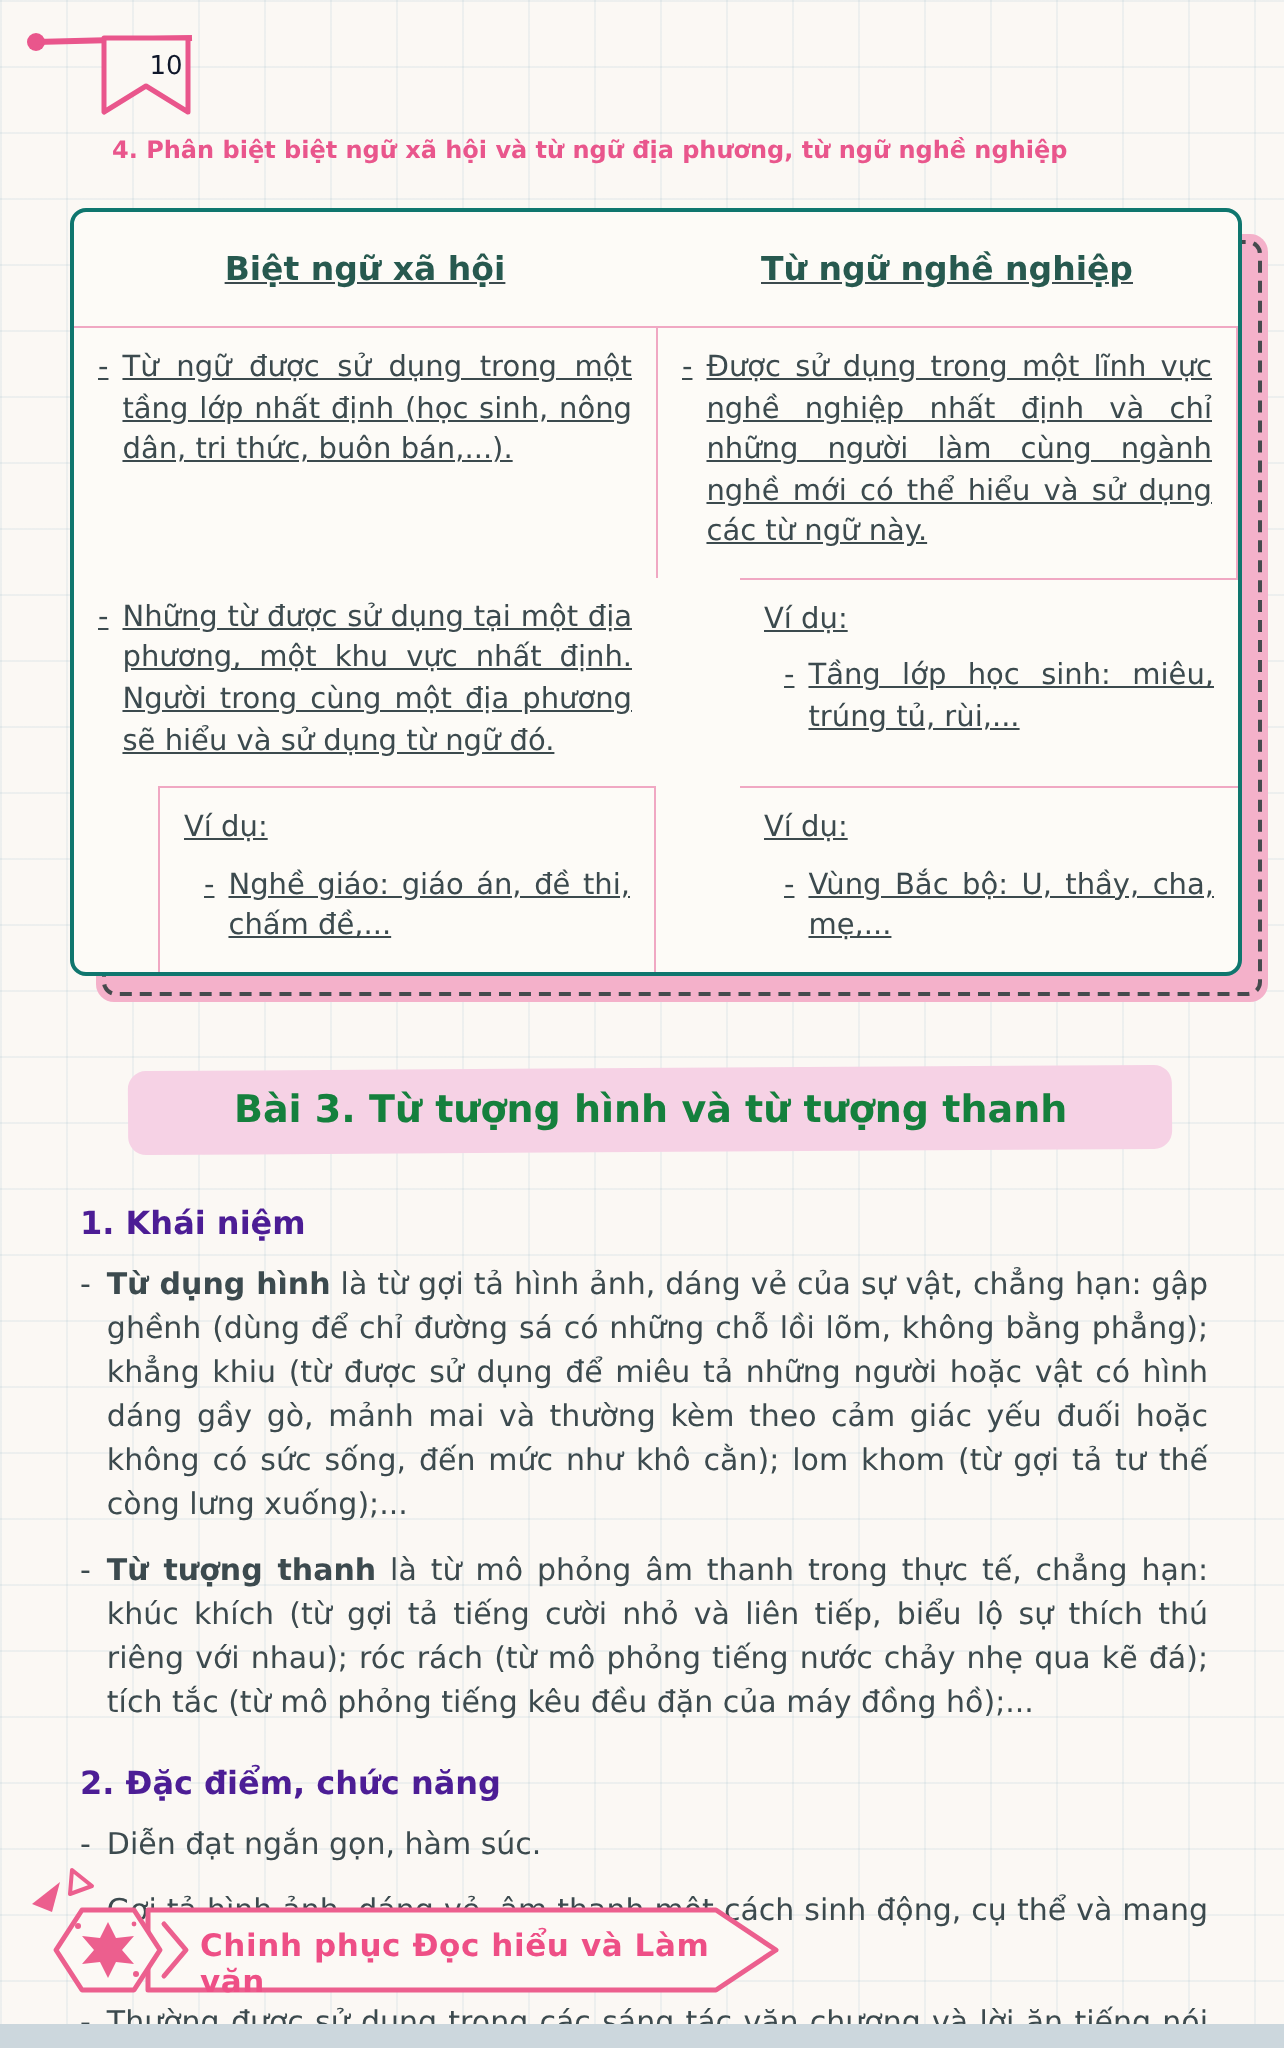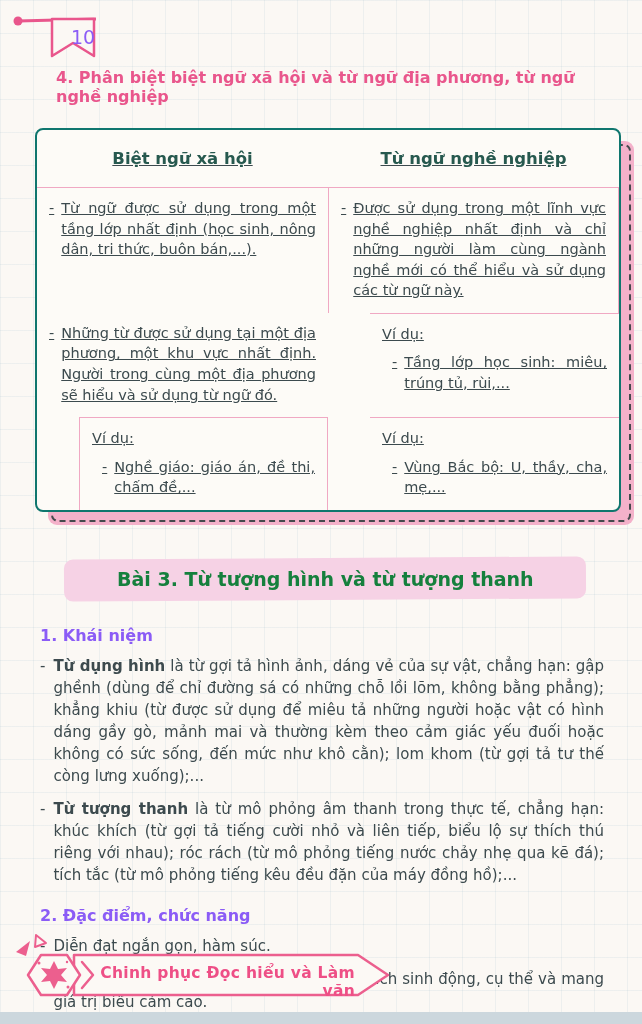--- a/index.html
+++ b/index.html
@@ -12,25 +12,25 @@
     color:#3c4a4e;
     background-color:#fbf8f4;
     background-image:
       linear-gradient(to right, rgba(150,185,200,0.14) 1px, transparent 1px),
       linear-gradient(to bottom, rgba(150,185,200,0.14) 1px, transparent 1px);
     background-size:33px 33px;
   }
   .flag-wrap{ position:absolute; left:10px; top:6px; width:110px; height:62px; }
   .flag-num{
     position:absolute; left:52px; top:20px; width:42px;
-    text-align:center; color:#8b5cf6; font-size:19px; font-weight:500;
+    text-align:center; color:#0f172a; font-size:13px; font-weight:500;
   }
   .content{ position:absolute; left:38px; top:68px; width:566px; }
   .h4-heading{
-    color:#e9568c; font-weight:bold; font-size:16px; margin-left:18px; margin-bottom:22px;
+    color:#e9568c; font-weight:bold; font-size:12px; margin-left:18px; margin-bottom:22px;
   }
   
   .table-wrap{ position:relative; margin-left:-3px; width:586px; }
   .table-shadow{
     position:absolute; left:13px; top:13px; width:100%; height:100%;
     background:#f4b1ca; border-radius:9px;
   }
   .table-shadow::after{
     content:""; position:absolute; inset:3px; border:2px dashed #454a4d; border-radius:7px;
   }
@@ -53,27 +53,27 @@
   .bullet .dash{ flex:0 0 auto; }
   .ex-label{ margin-bottom:8px; }
   
   .lesson-band{
     margin:46px 0 0 26px; width:522px; height:42px;
     background:#f6d2e5; border-radius:9px; transform:rotate(-0.35deg);
     display:flex; align-items:center; justify-content:center;
   }
   .lesson-band .t{ color:#15803d; font-weight:bold; font-size:19px; transform:rotate(0.35deg); }
   
-  .sub-heading{ color:#8b5cf6; font-weight:bold; font-size:16px; margin:20px 0 10px 2px; }
+  .sub-heading{ color:#4c1d95; font-weight:bold; font-size:16px; margin:20px 0 10px 2px; }
   .para{ display:flex; gap:8px; font-size:15px; line-height:1.47; margin:0 0 11px 2px; text-align:justify; }
   .para .dash{ flex:0 0 auto; }
   
   .footer-wrap{ position:absolute; left:8px; top:930px; width:400px; height:80px; }
   .footer-label{
-    position:absolute; left:100px; top:964px; width:255px; text-align:right;
+    position:absolute; left:100px; top:964px; width:255px; text-align:left;
     color:#ee4f86; font-weight:bold; font-size:15.5px; letter-spacing:0.3px;
   }
   .bottom-strip{ position:absolute; left:0; right:0; bottom:0; height:12px; background:#ccd7dd; }
 </style>
 </head>
 <body>
 
 <div class="flag-wrap">
   <svg width="110" height="62" viewBox="0 0 110 62">
     <circle cx="8" cy="15" r="4.5" fill="#e9568c"></circle>

